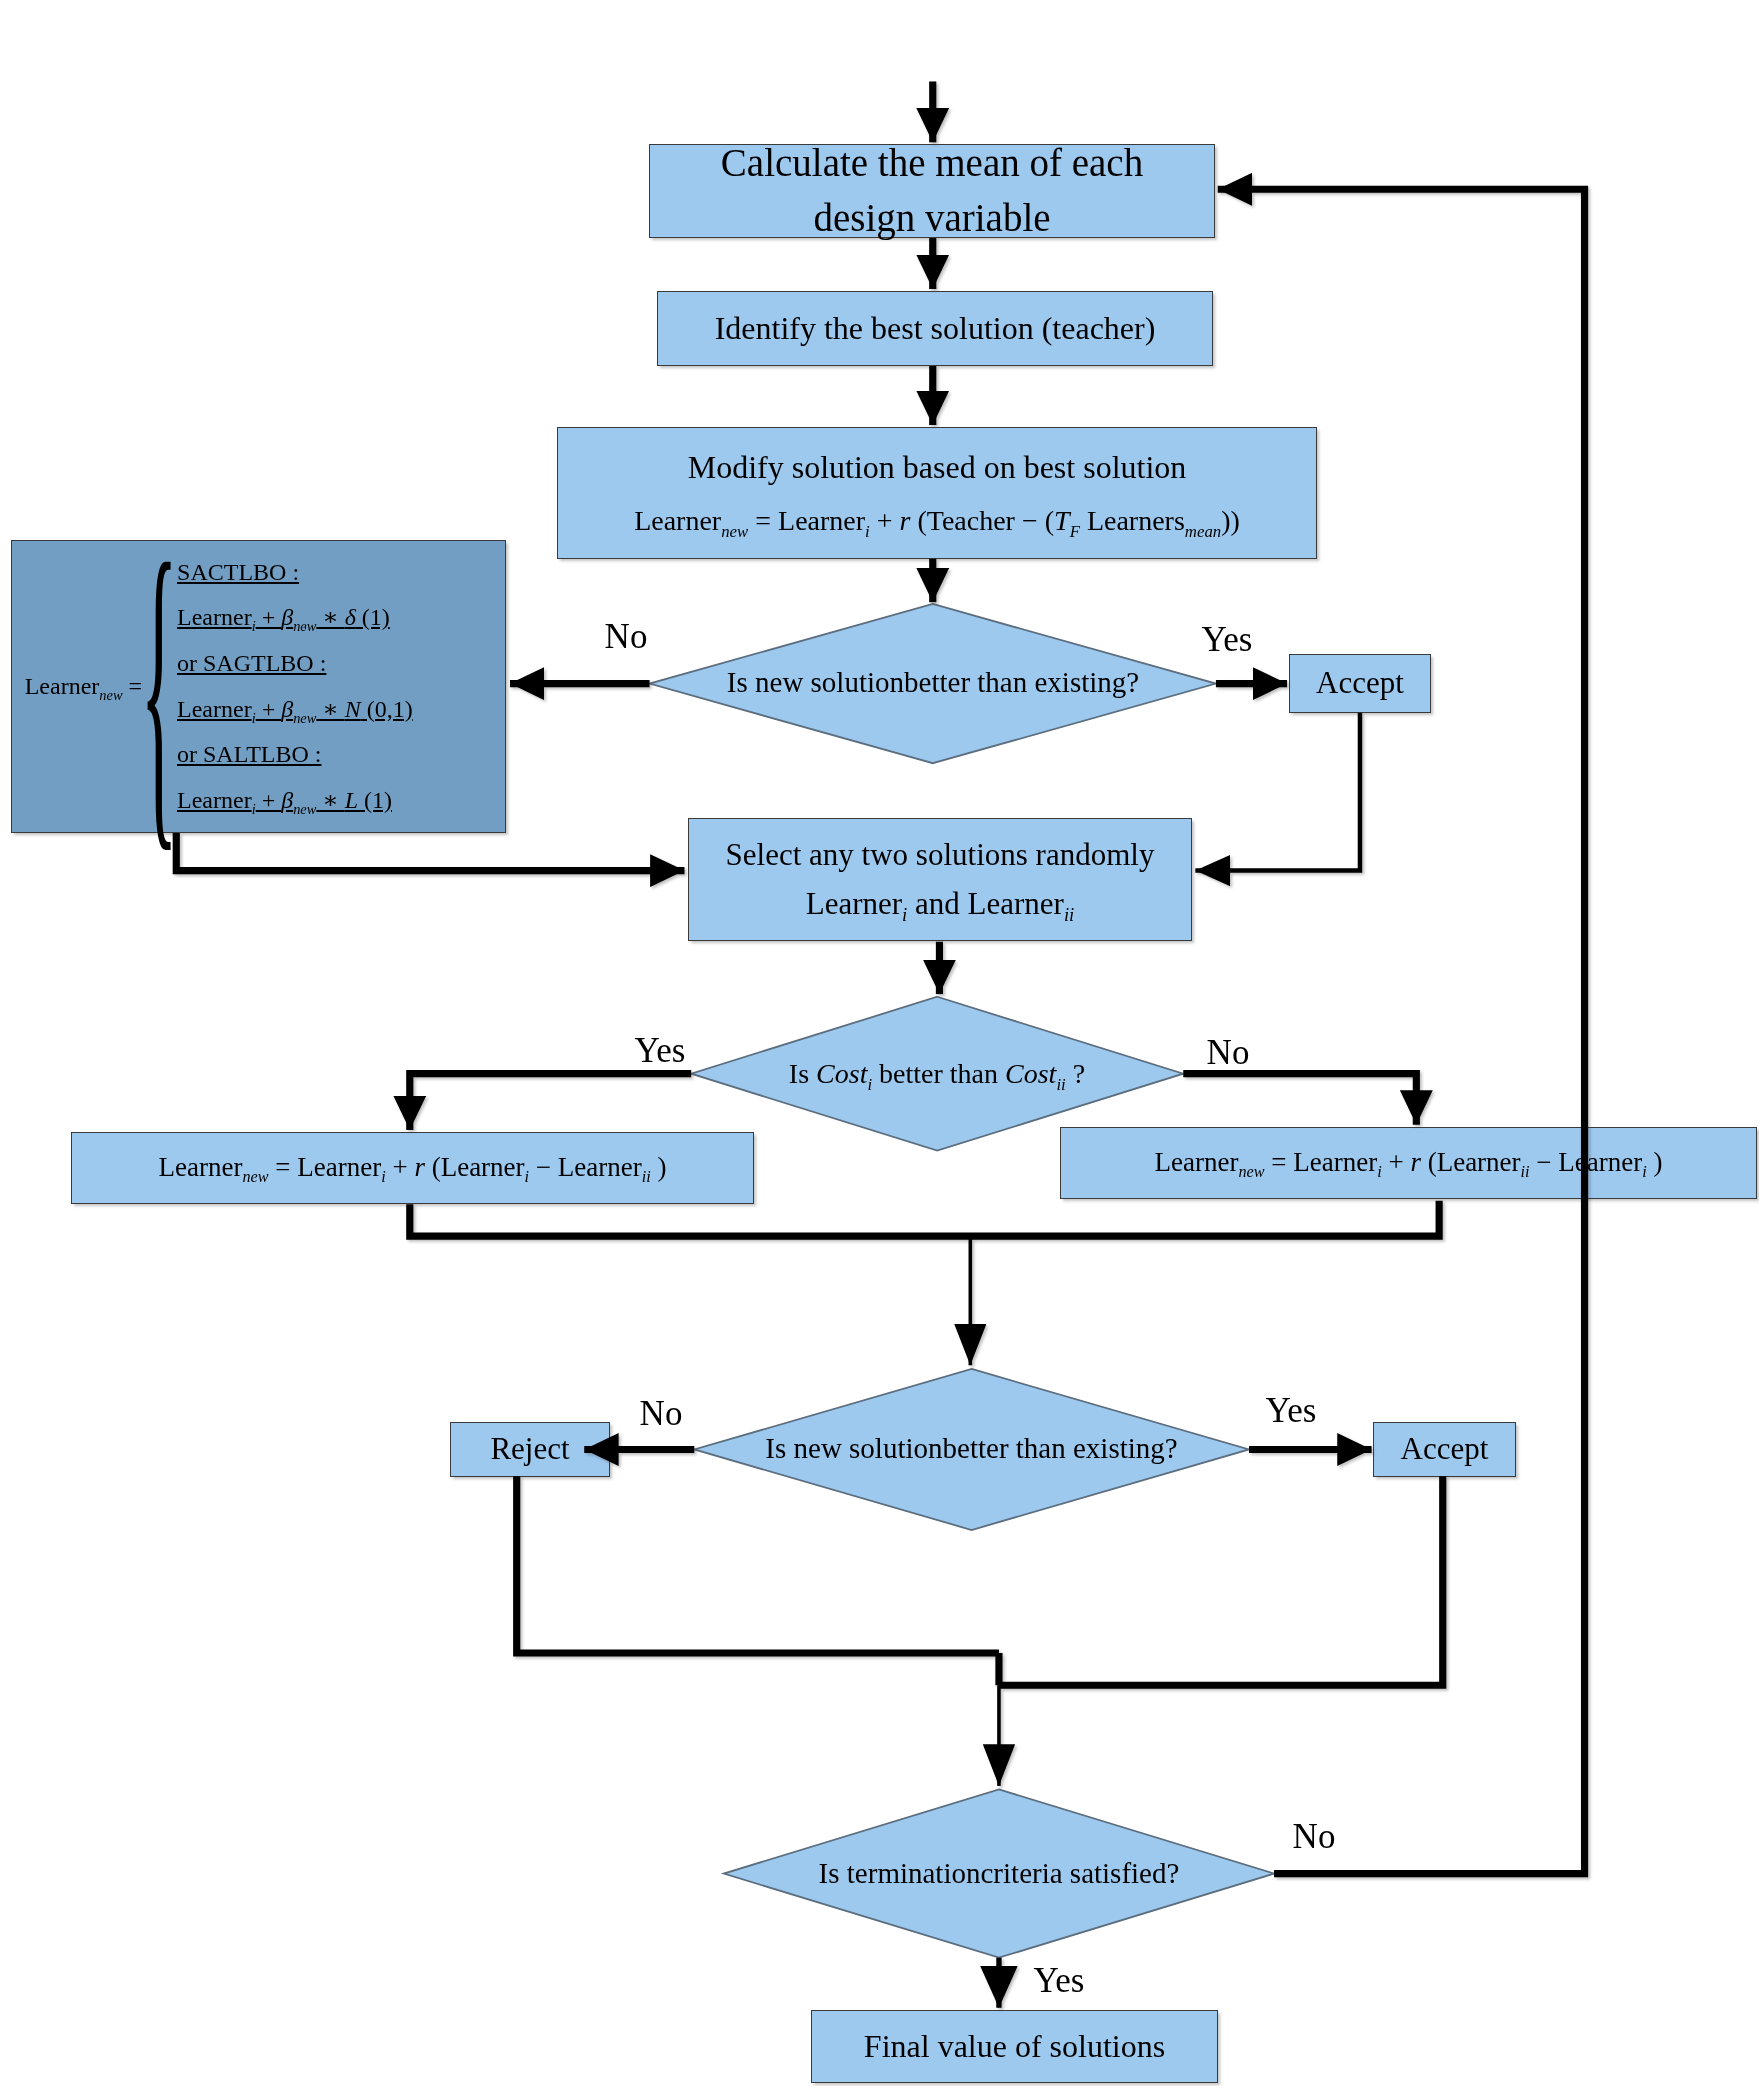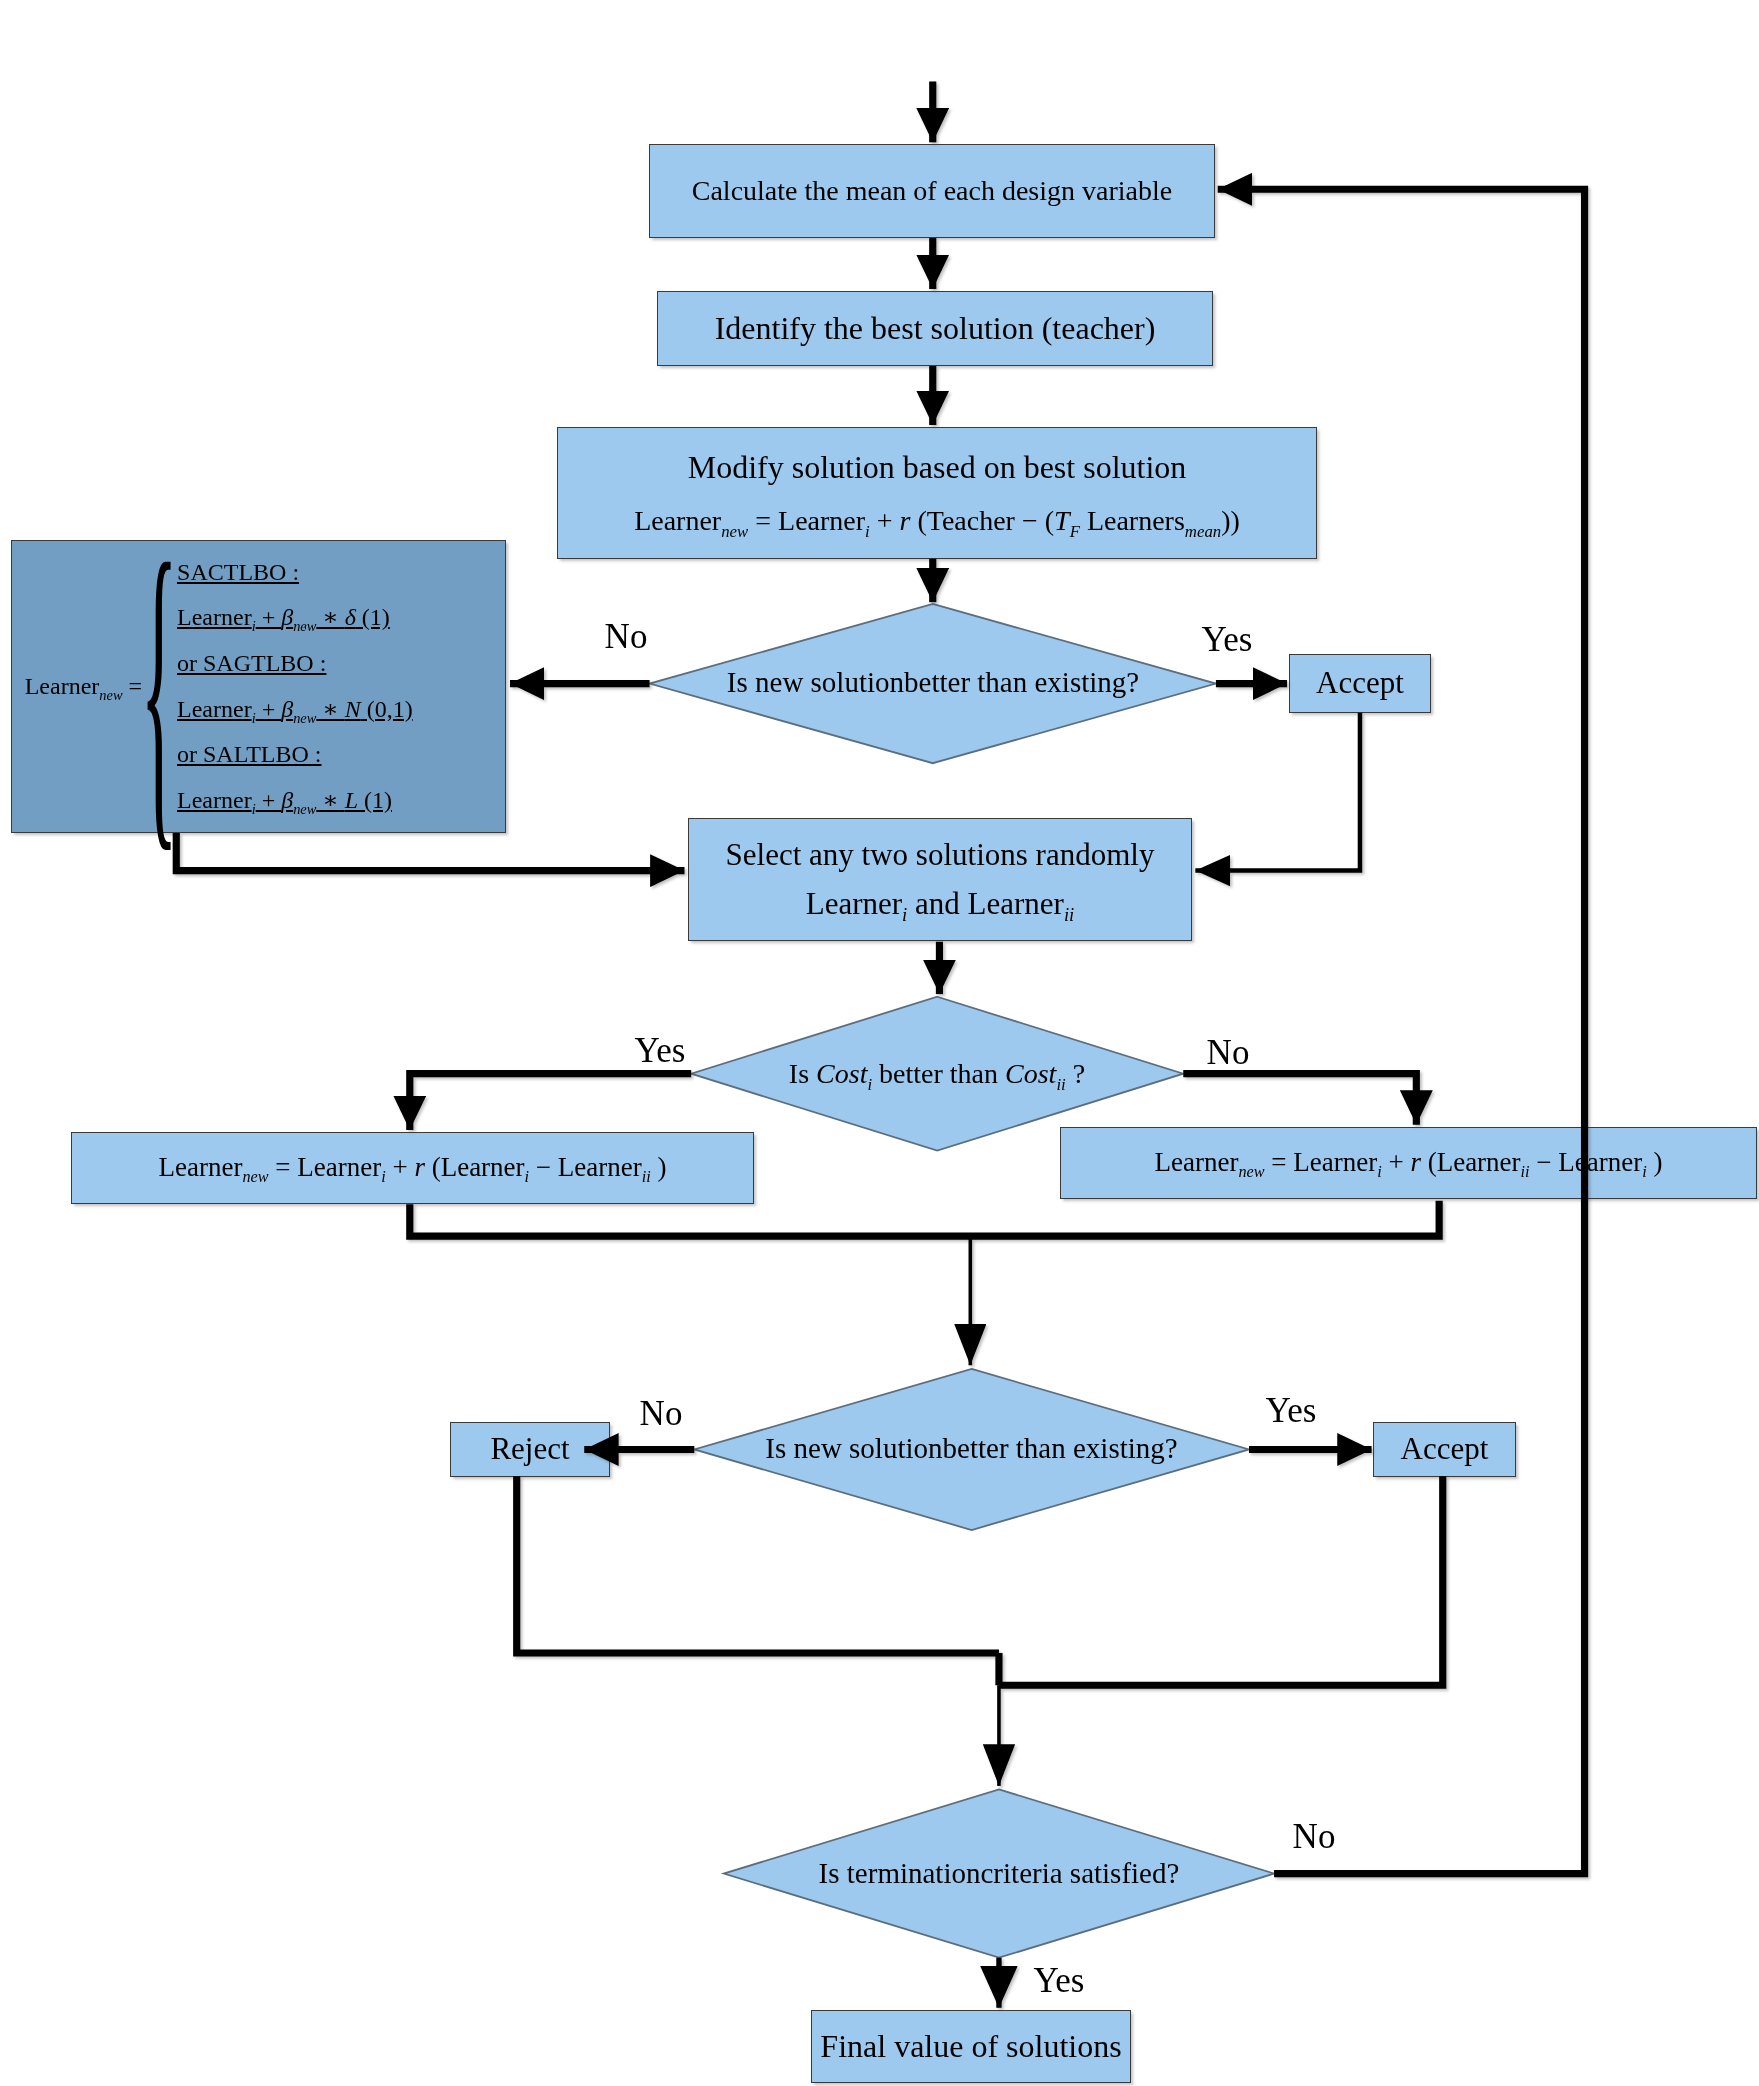--- a/index.html
+++ b/index.html
@@ -23,32 +23,32 @@
     align-items:center;justify-content:center;text-align:center;line-height:1.5;
   }
   .edge-label{
     position:absolute;z-index:4;font-size:35px;transform:translate(-50%,-50%);
     white-space:nowrap;
   }
   sub{font-size:60%;font-style:italic;line-height:0;}
   .it{font-style:italic;}
   
   #b-init{left:677px;top:14.8px;width:515px;height:67px;font-size:32px;}
-  #b-calc{left:649px;top:144px;width:566px;height:94px;font-size:28px;padding:0 27px;line-height:1.4;}
+  #b-calc{left:649px;top:144px;width:566px;height:94px;font-size:39px;padding:0 27px;line-height:1.4;}
   #b-identify{left:657px;top:291px;width:556px;height:75px;font-size:32px;}
   #b-modify{left:557px;top:427px;width:760px;height:132px;font-size:32px;justify-content:space-evenly;padding:4.5px 0;}
   #b-modify .formula{font-size:28px;}
   #b-dark{left:11.2px;top:540px;width:495px;height:293px;background:#719EC2;flex-direction:row;justify-content:flex-start;font-size:24px;padding-left:12.5px;text-align:left;}
   #b-accept1{left:1289px;top:654px;width:142px;height:59px;font-size:31px;}
   #b-select{left:688px;top:818px;width:504px;height:123px;font-size:31px;justify-content:space-evenly;padding:6.3px 0;}
   #b-fyes{left:71px;top:1132px;width:683px;height:72px;font-size:27px;}
   #b-fno{left:1060px;top:1127px;width:697px;height:72px;font-size:27px;}
   #b-reject{left:450px;top:1422px;width:160px;height:55px;font-size:31px;}
   #b-accept2{left:1373px;top:1422px;width:143px;height:55px;font-size:31px;}
-  #b-final{left:811px;top:2010px;width:320px;height:73px;font-size:32px;}
+  #b-final{left:811px;top:2010px;width:407px;height:73px;font-size:32px;}
   
   .brace-wrap{width:35px;height:268px;display:flex;align-items:center;justify-content:center;flex:0 0 auto;}
   .brace{font-size:67px;transform:scale(1.15,5.2);line-height:1;}
   .variant-lines{display:flex;flex-direction:column;justify-content:center;}
   .variant-lines .vline{line-height:1.9;white-space:nowrap;text-decoration:underline;}
   .variant-lhs{white-space:nowrap;flex:0 0 auto;}
   
   #t-d1{left:650px;top:608px;width:566px;height:150px;font-size:29px;}
   #t-d2{left:671px;top:1007px;width:532px;height:134px;font-size:28px;}
   #t-d3{left:694px;top:1373px;width:555px;height:152px;font-size:29px;}

